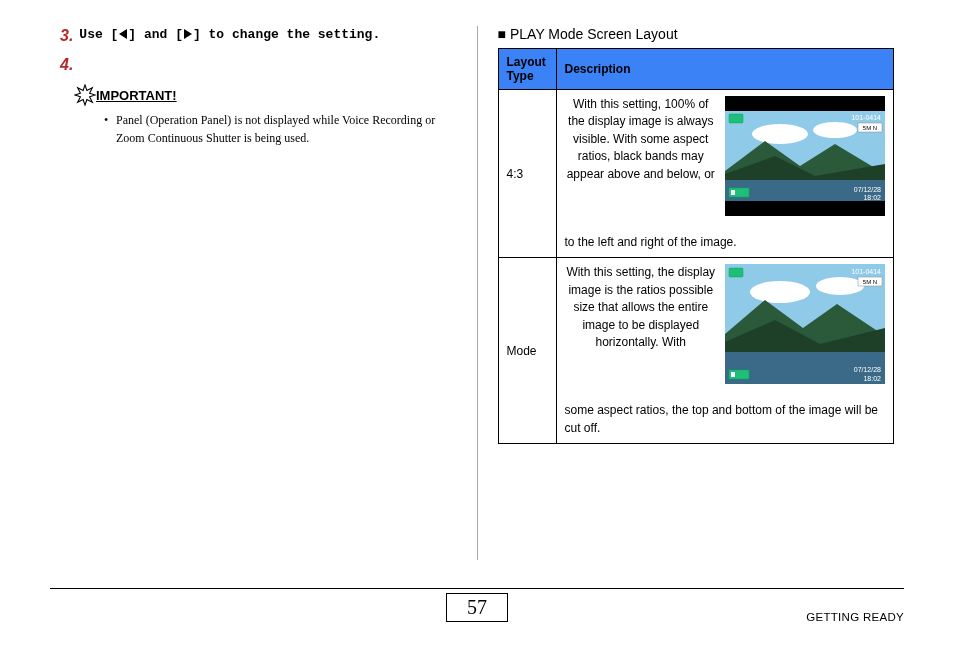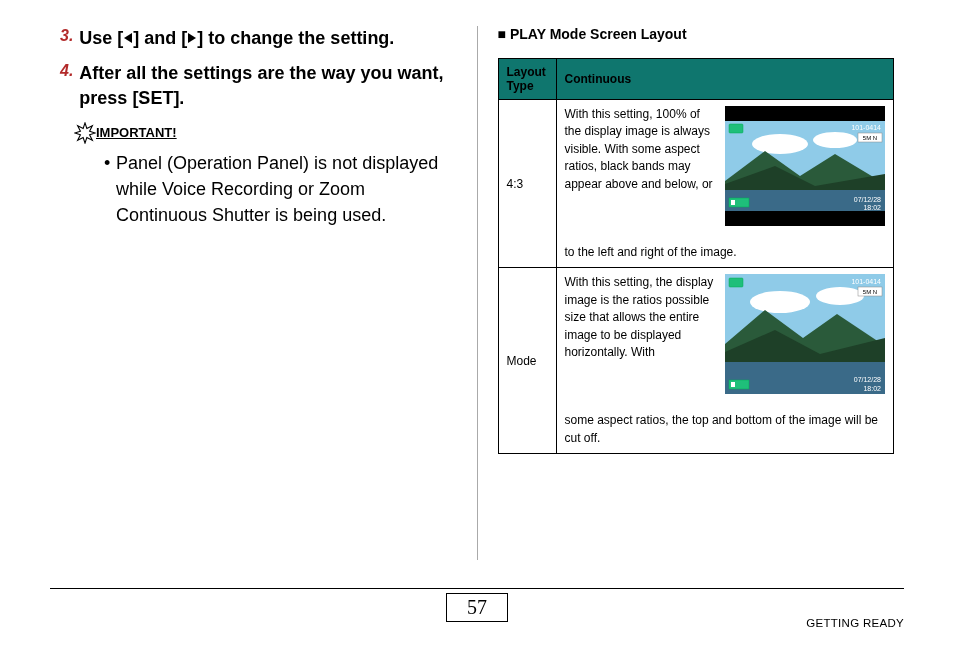--- a/index.html
+++ b/index.html
@@ -36,22 +36,23 @@
   .step-num {
     font-size: 16px;
     font-weight: bold;
     font-style: italic;
     color: #b22a2a;
     margin-right: 6px;
     line-height: 1.2;
   }
   .step-text {
     font-weight: bold;
-    font-size: 18px;
+    font-size: 13px;
     line-height: 1.4;
+    font-family: Liberation Mono, monospace;
   }
   .bullet {
     margin-left: 32px;
     margin-bottom: 14px;
     font-size: 12px;
     line-height: 1.45;
     position: relative;
     padding-left: 12px;
   }
   .bullet::before {
@@ -68,34 +69,35 @@
   .burst {
     width: 22px; height: 22px;
   }
   .important-label {
     font-weight: bold;
     text-decoration: underline;
     font-size: 13px;
   }
   .note-bullet {
     margin-left: 44px;
-    font-size: 18px;
+    font-size: 12px;
     line-height: 1.45;
     position: relative;
     padding-left: 12px;
+    font-family: Liberation Serif, serif;
   }
   .note-bullet::before {
     content: "•";
     position: absolute;
     left: 0;
   }
   .section-heading {
     font-size: 14px;
-    font-weight: bold;
-    margin-bottom: 16px;
+    font-weight: normal;
+    margin-bottom: 6px;
   }
   .section-heading .sq {
     font-size: 14px;
     margin-right: 4px;
   }
   .intro {
     font-size: 12px;
     line-height: 1.45;
     margin-bottom: 12px;
   }
@@ -104,30 +106,31 @@
     width: 100%;
     font-size: 12px;
   }
   table.layout-table th, table.layout-table td {
     border: 1px solid #000;
     padding: 6px 8px;
     vertical-align: middle;
     text-align: left;
   }
   table.layout-table th {
-    background: #0f766e;
+    background: #3b82f6;
     font-weight: bold;
   }
   .desc-cell {
     vertical-align: top;
   }
   .desc-row {
     display: flex;
     gap: 8px;
     align-items: flex-start;
+    text-align: center;
   }
   .desc-text {
     flex: 1;
     line-height: 1.45;
   }
   .desc-tail {
     line-height: 1.45;
     margin-top: 18px;
   }
   .thumb {
@@ -156,21 +159,21 @@
   }
   .page-num-box {
     border: 1px solid #000;
     padding: 2px 20px;
     font-size: 20px;
     font-family: "Times New Roman", serif;
   }
   .footer-label {
     position: absolute;
     right: 0;
-    top: 24px;
+    top: 18px;
     font-size: 11.5px;
     letter-spacing: 0.3px;
   }
   .tri {
     display:inline-block;
     width:0;height:0;
     border-top:5px solid transparent;
     border-bottom:5px solid transparent;
     vertical-align: middle;
     margin: 0 1px 2px 1px;
@@ -185,21 +188,20 @@
   <div class="col col-left">
     <div class="step">
       <span class="step-num">3.</span>
       <span class="step-text">
         <span>Use [</span><span class="tri tri-left"></span><span>] and [</span><span class="tri tri-right"></span><span>] to change the setting.</span>
       </span>
     </div>
 
     <div class="step">
       <span class="step-num">4.</span>
-      <span class="step-text">After all the settings are the way you want, press [SET].</span>
     </div>
 
     <div class="important-row">
       <svg class="burst" viewBox="0 0 24 24">
         <polygon points="12,1 14,7 20,4 17,10 23,12 17,14 20,20 14,17 12,23 10,17 4,20 7,14 1,12 7,10 4,4 10,7" fill="#fff" stroke="#000" stroke-width="1.2"></polygon>
       </svg>
       <span class="important-label">IMPORTANT!</span>
     </div>
     <div class="note-bullet">Panel (Operation Panel) is not displayed while Voice Recording or Zoom Continuous Shutter is being used.</div>
   </div>
@@ -208,21 +210,21 @@
 
   <div class="col col-right">
     <div class="section-heading">
       <span class="sq">■</span><span>PLAY Mode Screen Layout</span>
     </div>
 
     <table class="layout-table">
       <tbody>
           <tr>
         <th style="width:58px">Layout Type</th>
-        <th>Continuous</th>
+        <th>Description</th>
       </tr>
       <tr>
         <td>4:3</td>
         <td class="desc-cell">
           <div class="desc-row">
             <div class="desc-text">With this setting, 100% of the display image is always visible. With some aspect ratios, black bands may appear above and below, or</div>
             <div class="thumb thumb-43">
               <svg viewBox="0 0 160 120">
                 <rect x="0" y="0" width="160" height="120" fill="#000"></rect>
                 <g>

